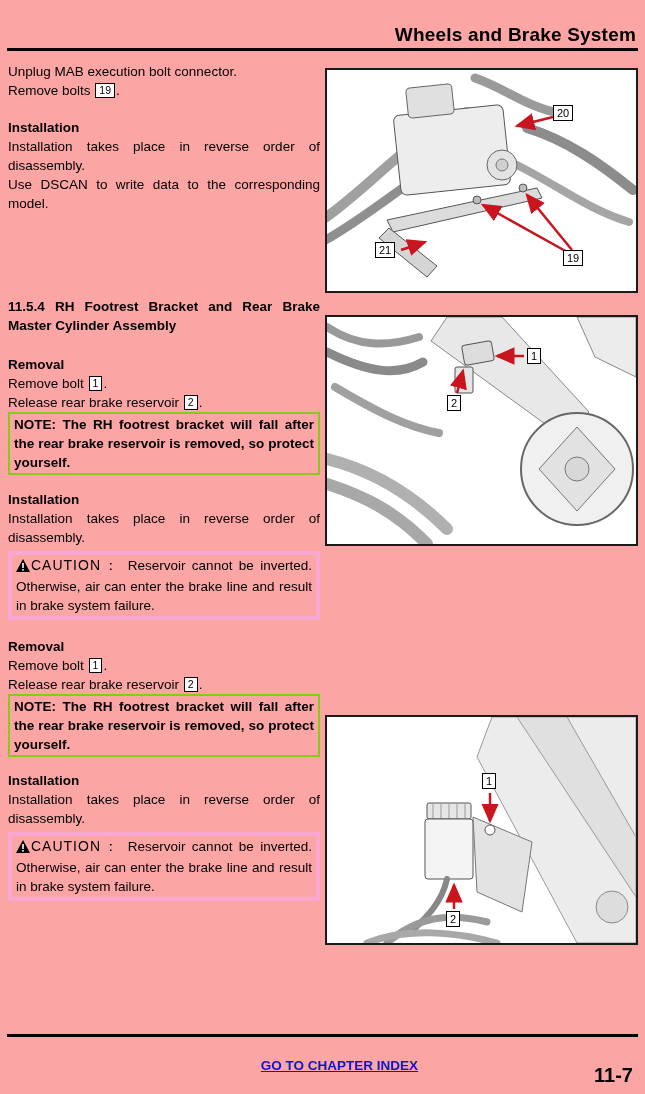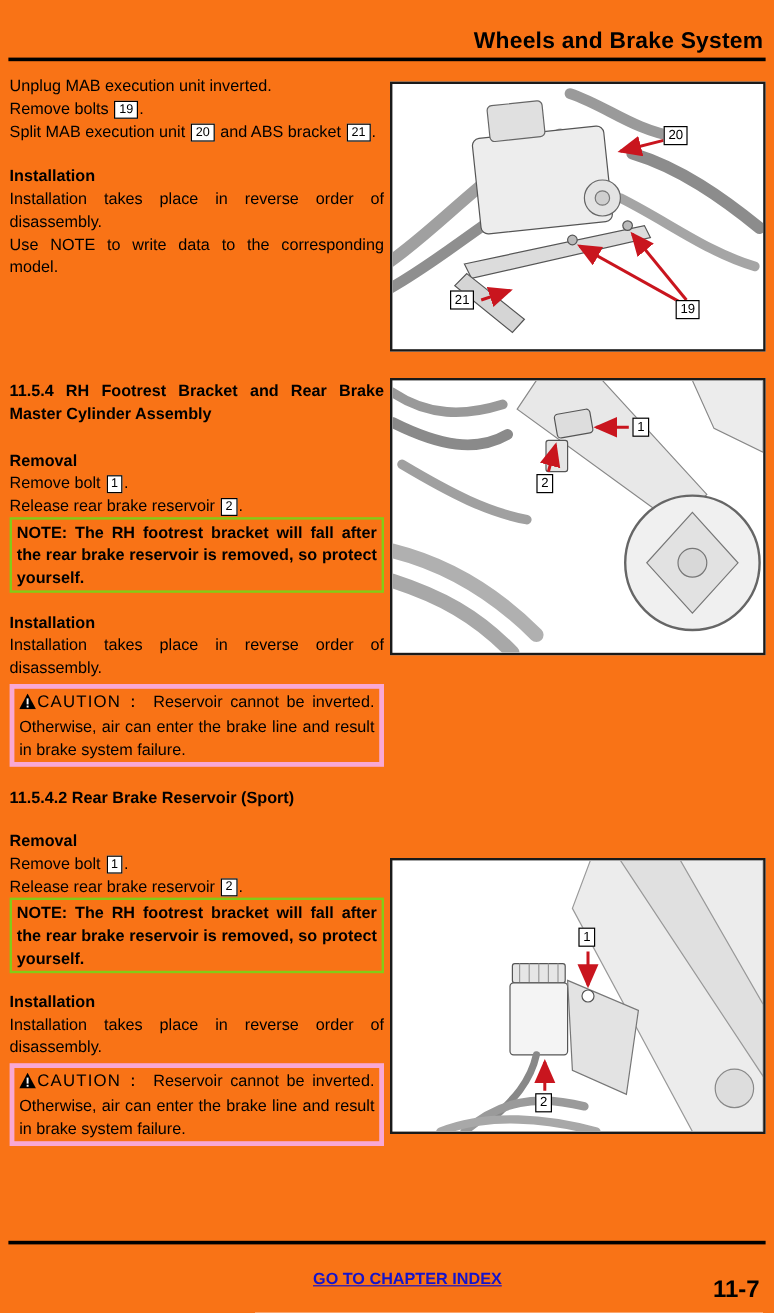--- a/index.html
+++ b/index.html
@@ -1,21 +1,21 @@
 <!DOCTYPE html>
 <html><head>
 <meta charset="utf-8">
 <style>
   * { margin:0; padding:0; box-sizing:border-box; }
   html,body { background:#ffffff; }
   body {
     width:645px; height:1094px; position:relative; overflow:hidden;
     font-family:"Liberation Sans", sans-serif; color:#000;
   }
-  .page { position:absolute; inset:0; background:#f97316; }
+  .page { position:absolute; inset:0; background:#fca5a5; }
 
   
   .header-title { position:absolute; top:24px; right:9px; font-size:19px; font-weight:bold; letter-spacing:.2px; }
   .header-rule { position:absolute; top:48px; left:7px; width:631px; height:3px; background:#000; }
 
   
   .footer-rule { position:absolute; top:1034px; left:7px; width:631px; height:3px; background:#000; }
   .page-number { position:absolute; top:1040px; right:12px; font-size:20px; font-weight:bold;margin-top:24px; }
   .footer-link { position:absolute; top:1058px; left:17px; width:100%; text-align:center;
                  font-size:13.5px; font-weight:bold; color:#1414cc; text-decoration:underline; }
@@ -62,32 +62,29 @@
 <body>
 
 <div class="page">
 
   <div class="header-title">Wheels and Brake System</div>
   <div class="header-rule"></div>
 
   <div class="left-col">
 
     <div class="line jt">
-      <span>Unplug MAB execution unit inverted.</span>
+      <span>Unplug MAB execution bolt connector.</span>
     </div>
     <div class="line">
       <span>Remove bolts </span><span class="ref">19</span><span>.</span>
-    </div>
-    <div class="line jt">
-      <span>Split MAB execution unit </span><span class="ref">20</span><span> and ABS bracket </span><span class="ref">21</span><span>.</span>
     </div>
 
     <div class="h3 mt18">Installation</div>
     <div class="line jt">Installation takes place in reverse order of disassembly.</div>
-    <div class="line jt">Use NOTE to write data to the corresponding model.</div>
+    <div class="line jt">Use DSCAN to write data to the corresponding model.</div>
 
     <div class="h2 jt mt62">11.5.4 RH Footrest Bracket and Rear Brake Master Cylinder Assembly</div>
 
 
     <div class="h3 mt20">Removal</div>
     <div class="line">
       <span>Remove bolt </span><span class="ref">1</span><span>.</span>
     </div>
     <div class="line">
       <span>Release rear brake reservoir </span><span class="ref">2</span><span>.</span>
@@ -99,21 +96,20 @@
     <div class="line jt">Installation takes place in reverse order of disassembly.</div>
 
     <div class="caution-box mt4">
       <span class="cau-icon"><svg width="14" height="13" viewBox="0 0 14 13">
             <path d="M7 0 L14 13 L0 13 Z" fill="#000"></path>
             <rect x="6.2" y="4" width="1.6" height="5" fill="#fff"></rect>
             <rect x="6.2" y="10" width="1.6" height="1.6" fill="#fff"></rect>
           </svg></span><span class="cau-label">CAUTION：</span> <span>Reservoir cannot be inverted. Otherwise, air can enter the brake line and result in brake system failure.</span>
     </div>
 
-    <div class="h2 jt mt16">11.5.4.2 Rear Brake Reservoir (Sport)</div>
 
     <div class="h3 mt17">Removal</div>
     <div class="line">
       <span>Remove bolt </span><span class="ref">1</span><span>.</span>
     </div>
     <div class="line">
       <span>Release rear brake reservoir </span><span class="ref">2</span><span>.</span>
     </div>
 
     <div class="note-box">NOTE: The RH footrest bracket will fall after the rear brake reservoir is removed, so protect yourself.</div>

